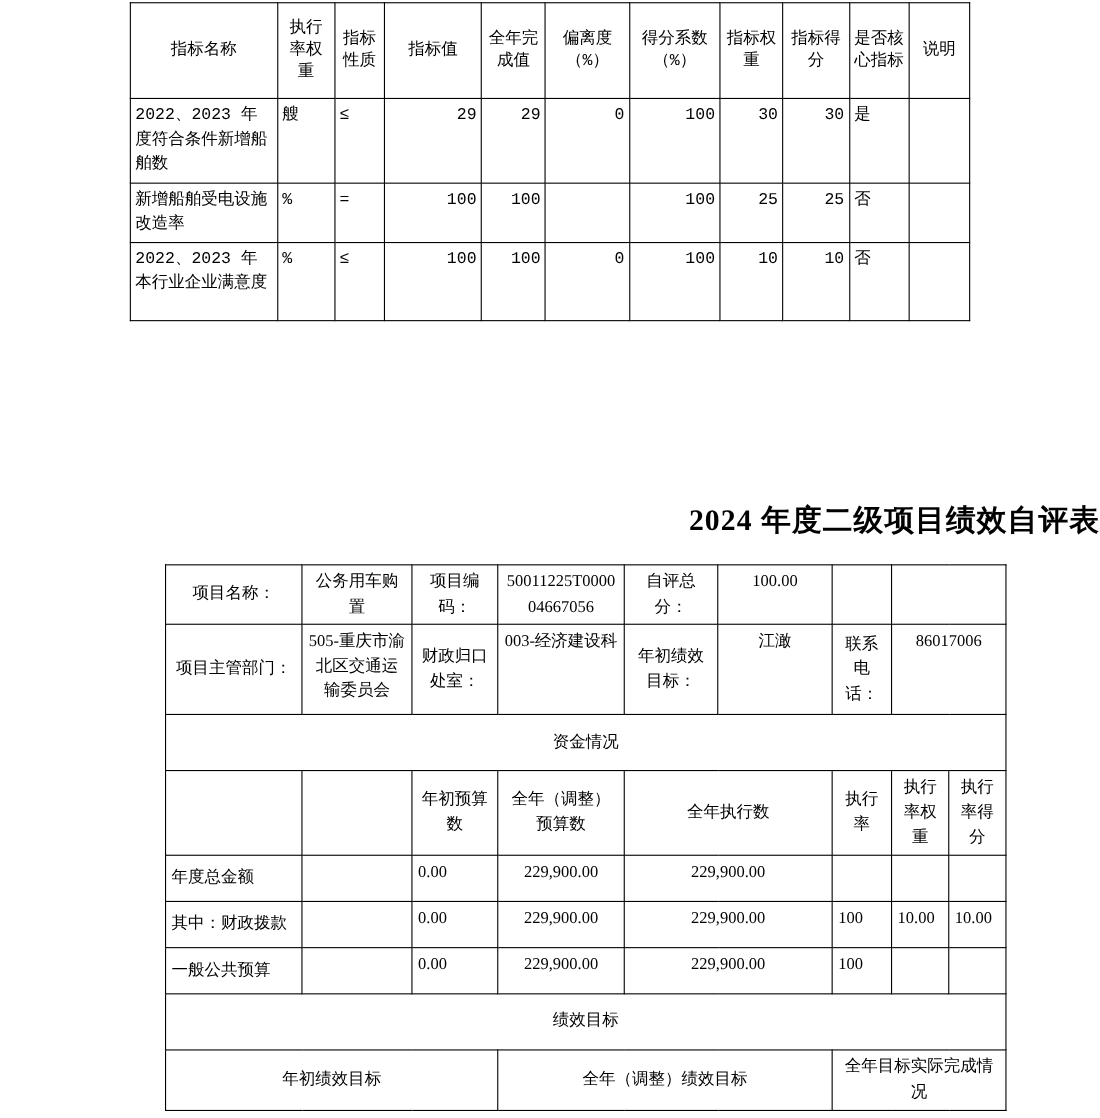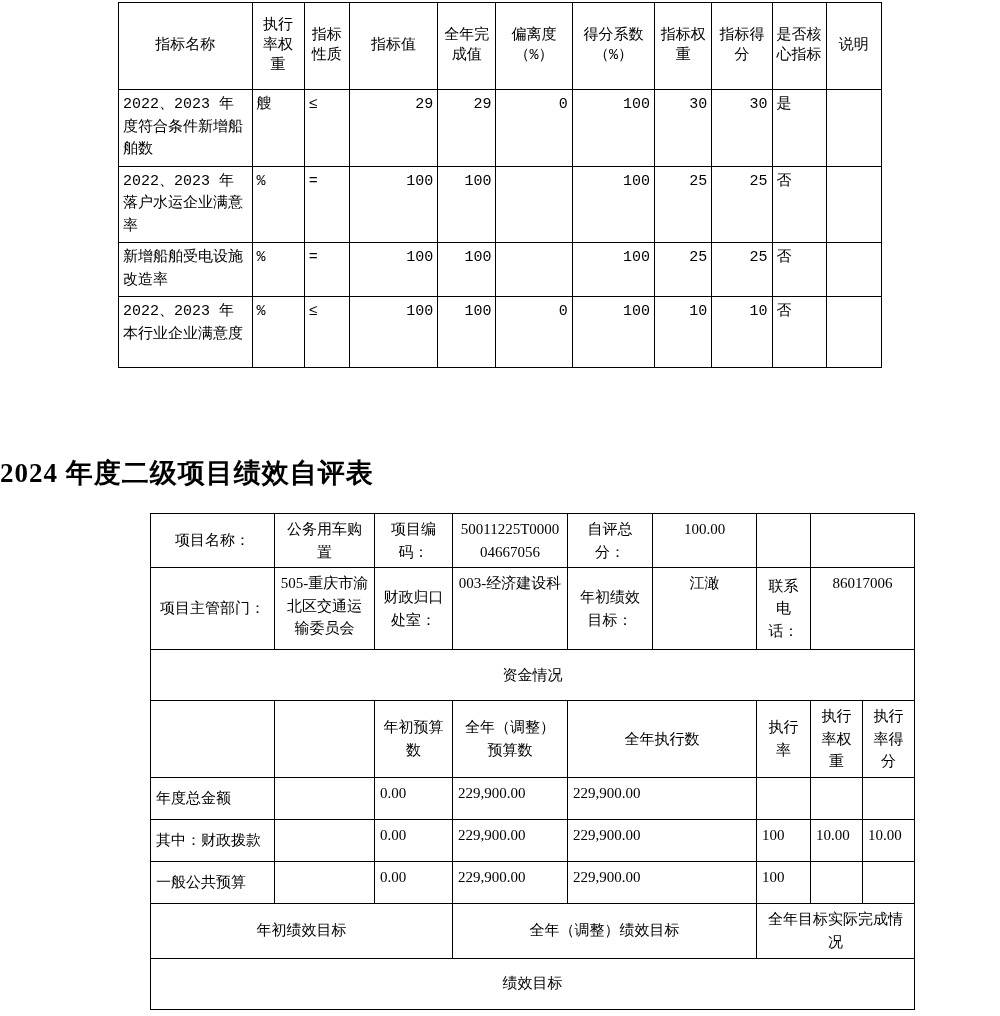--- a/index.html
+++ b/index.html
@@ -75,21 +75,21 @@
   .r-body td {
     height: 62px;
   }
 
   
   .section-title {
     position: absolute;
     left: 0;
     top: 455px;
     width: 1000px;
-    text-align: left;
+    text-align: right;
     font-size: 27px;
     font-weight: bold;
     font-family: "Liberation Serif", serif;
     letter-spacing: 1px;
   }
 
   
   .t2-wrap {
     position: absolute;
     left: 118px;
@@ -122,21 +122,21 @@
     text-align: center;
     vertical-align: middle;
     height: 46px;
   }
   .rowlbl {
     text-align: left;
     vertical-align: middle;
     padding-left: 6px;
   }
   .cash {
-    text-align: left;
+    text-align: center;
     vertical-align: top;
   }
   .cash-l {
     text-align: left;
     vertical-align: top;
   }
   .goal-head {
     text-align: center;
     vertical-align: middle;
     height: 46px;
@@ -185,33 +185,20 @@
         <td class="num">29</td>
         <td class="num">29</td>
         <td class="num">0</td>
         <td class="num">100</td>
         <td class="num">30</td>
         <td class="num">30</td>
         <td class="ind-core">是</td>
         <td class="ind-note"></td>
       </tr>
 
-      <tr class="r-body">
-        <td class="ind-name">2022、2023 年落户水运企业满意率</td>
-        <td class="ind-unit">%</td>
-        <td class="ind-prop">=</td>
-        <td class="num">100</td>
-        <td class="num">100</td>
-        <td class="num"></td>
-        <td class="num">100</td>
-        <td class="num">25</td>
-        <td class="num">25</td>
-        <td class="ind-core">否</td>
-        <td class="ind-note"></td>
-      </tr>
 
       <tr style="height:48px">
         <td class="ind-name">新增船舶受电设施改造率</td>
         <td class="ind-unit">%</td>
         <td class="ind-prop">=</td>
         <td class="num">100</td>
         <td class="num">100</td>
         <td class="num"></td>
         <td class="num">100</td>
         <td class="num">25</td>
@@ -318,25 +305,25 @@
         <td></td>
         <td class="cash-l">0.00</td>
         <td class="cash">229,900.00</td>
         <td colspan="2" class="cash">229,900.00</td>
         <td class="cash-l">100</td>
         <td class="cash-l"></td>
         <td class="cash-l"></td>
       </tr>
 
       <tr>
+        <td colspan="9" class="band">绩效目标</td>
+      </tr>
+
+      <tr>
         <td colspan="3" class="goal-head">年初绩效目标</td>
         <td colspan="3" class="goal-head">全年（调整）绩效目标</td>
         <td colspan="3" class="goal-head">全年目标实际完成情况</td>
       </tr>
-
-      <tr>
-        <td colspan="9" class="band">绩效目标</td>
-      </tr>
     </tbody>
       </table>
   </div>
 
 </div>
 
 </body></html>

